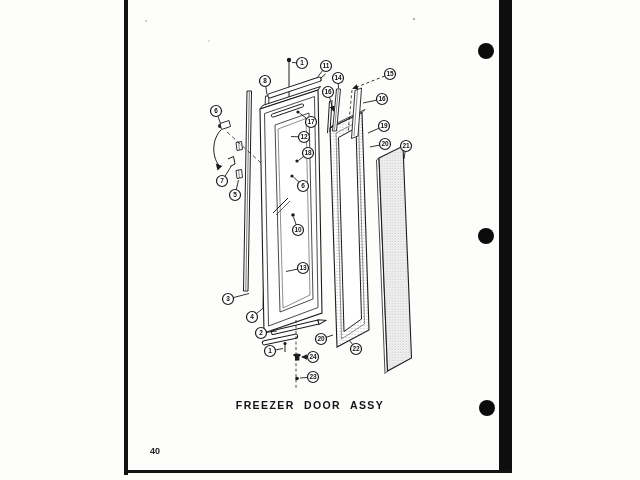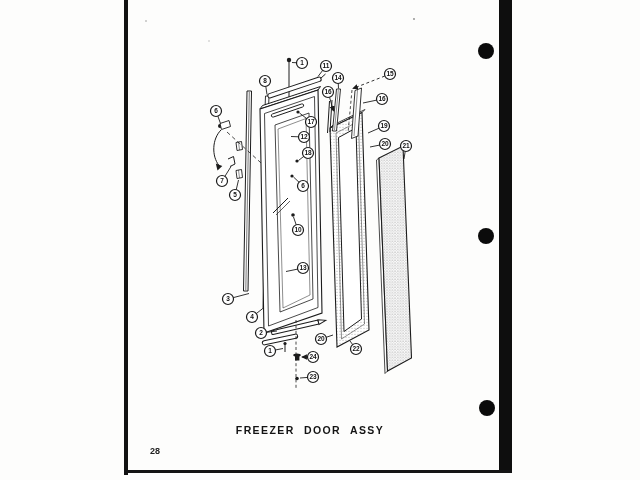--- a/index.html
+++ b/index.html
@@ -5,21 +5,21 @@
   html,body{margin:0;padding:0;background:#ffffff;}
   #screen{
     position:relative;width:640px;height:480px;overflow:hidden;
     background:#fdfdfc;font-family:"Liberation Sans",sans-serif;
   }
   .left-rule{position:absolute;left:124px;top:0;width:4px;height:475px;background:#121212;}
   .right-bar{position:absolute;left:499px;top:0;width:13px;height:473px;background:#0e0e0e;}
   .bottom-rule{position:absolute;left:127px;top:470px;width:385px;height:3px;background:#141414;}
   .page-title{
     position:absolute;left:219px;top:399px;width:182px;text-align:center;
-    font-size:10.5px;font-weight:bold;letter-spacing:1.4px;word-spacing:5px;color:#141414;margin-top:25px;
+    font-size:10.5px;font-weight:bold;letter-spacing:1.4px;word-spacing:5px;color:#141414;
   }
   .page-number{
     position:absolute;left:150px;top:446px;font-size:9px;font-weight:bold;color:#222;
   }
   svg{position:absolute;left:0;top:0;}
   .ink{stroke:#1c1c1c;}
   .leader{stroke:#1c1c1c;stroke-width:0.9;fill:none;}
   .leader.dashed{stroke-dasharray:3 2.6;}
   .callout-circle{fill:#ffffff;stroke:#1c1c1c;stroke-width:1.2;}
   .callout-label{font-family:"Liberation Sans",sans-serif;font-size:6.5px;font-weight:bold;fill:#111;}
@@ -231,14 +231,14 @@
       </g>
 
     <g id="holes-layer">
         <circle cx="486" cy="51" r="8" fill="#0b0b0b"></circle>
         <circle cx="486" cy="236" r="8" fill="#0b0b0b"></circle>
         <circle cx="487" cy="408" r="8" fill="#0b0b0b"></circle>
       </g>
   </svg>
 
   <div class="page-title">FREEZER DOOR ASSY</div>
-  <div class="page-number">28</div>
+  <div class="page-number">40</div>
 </div>
 
 </body></html>

